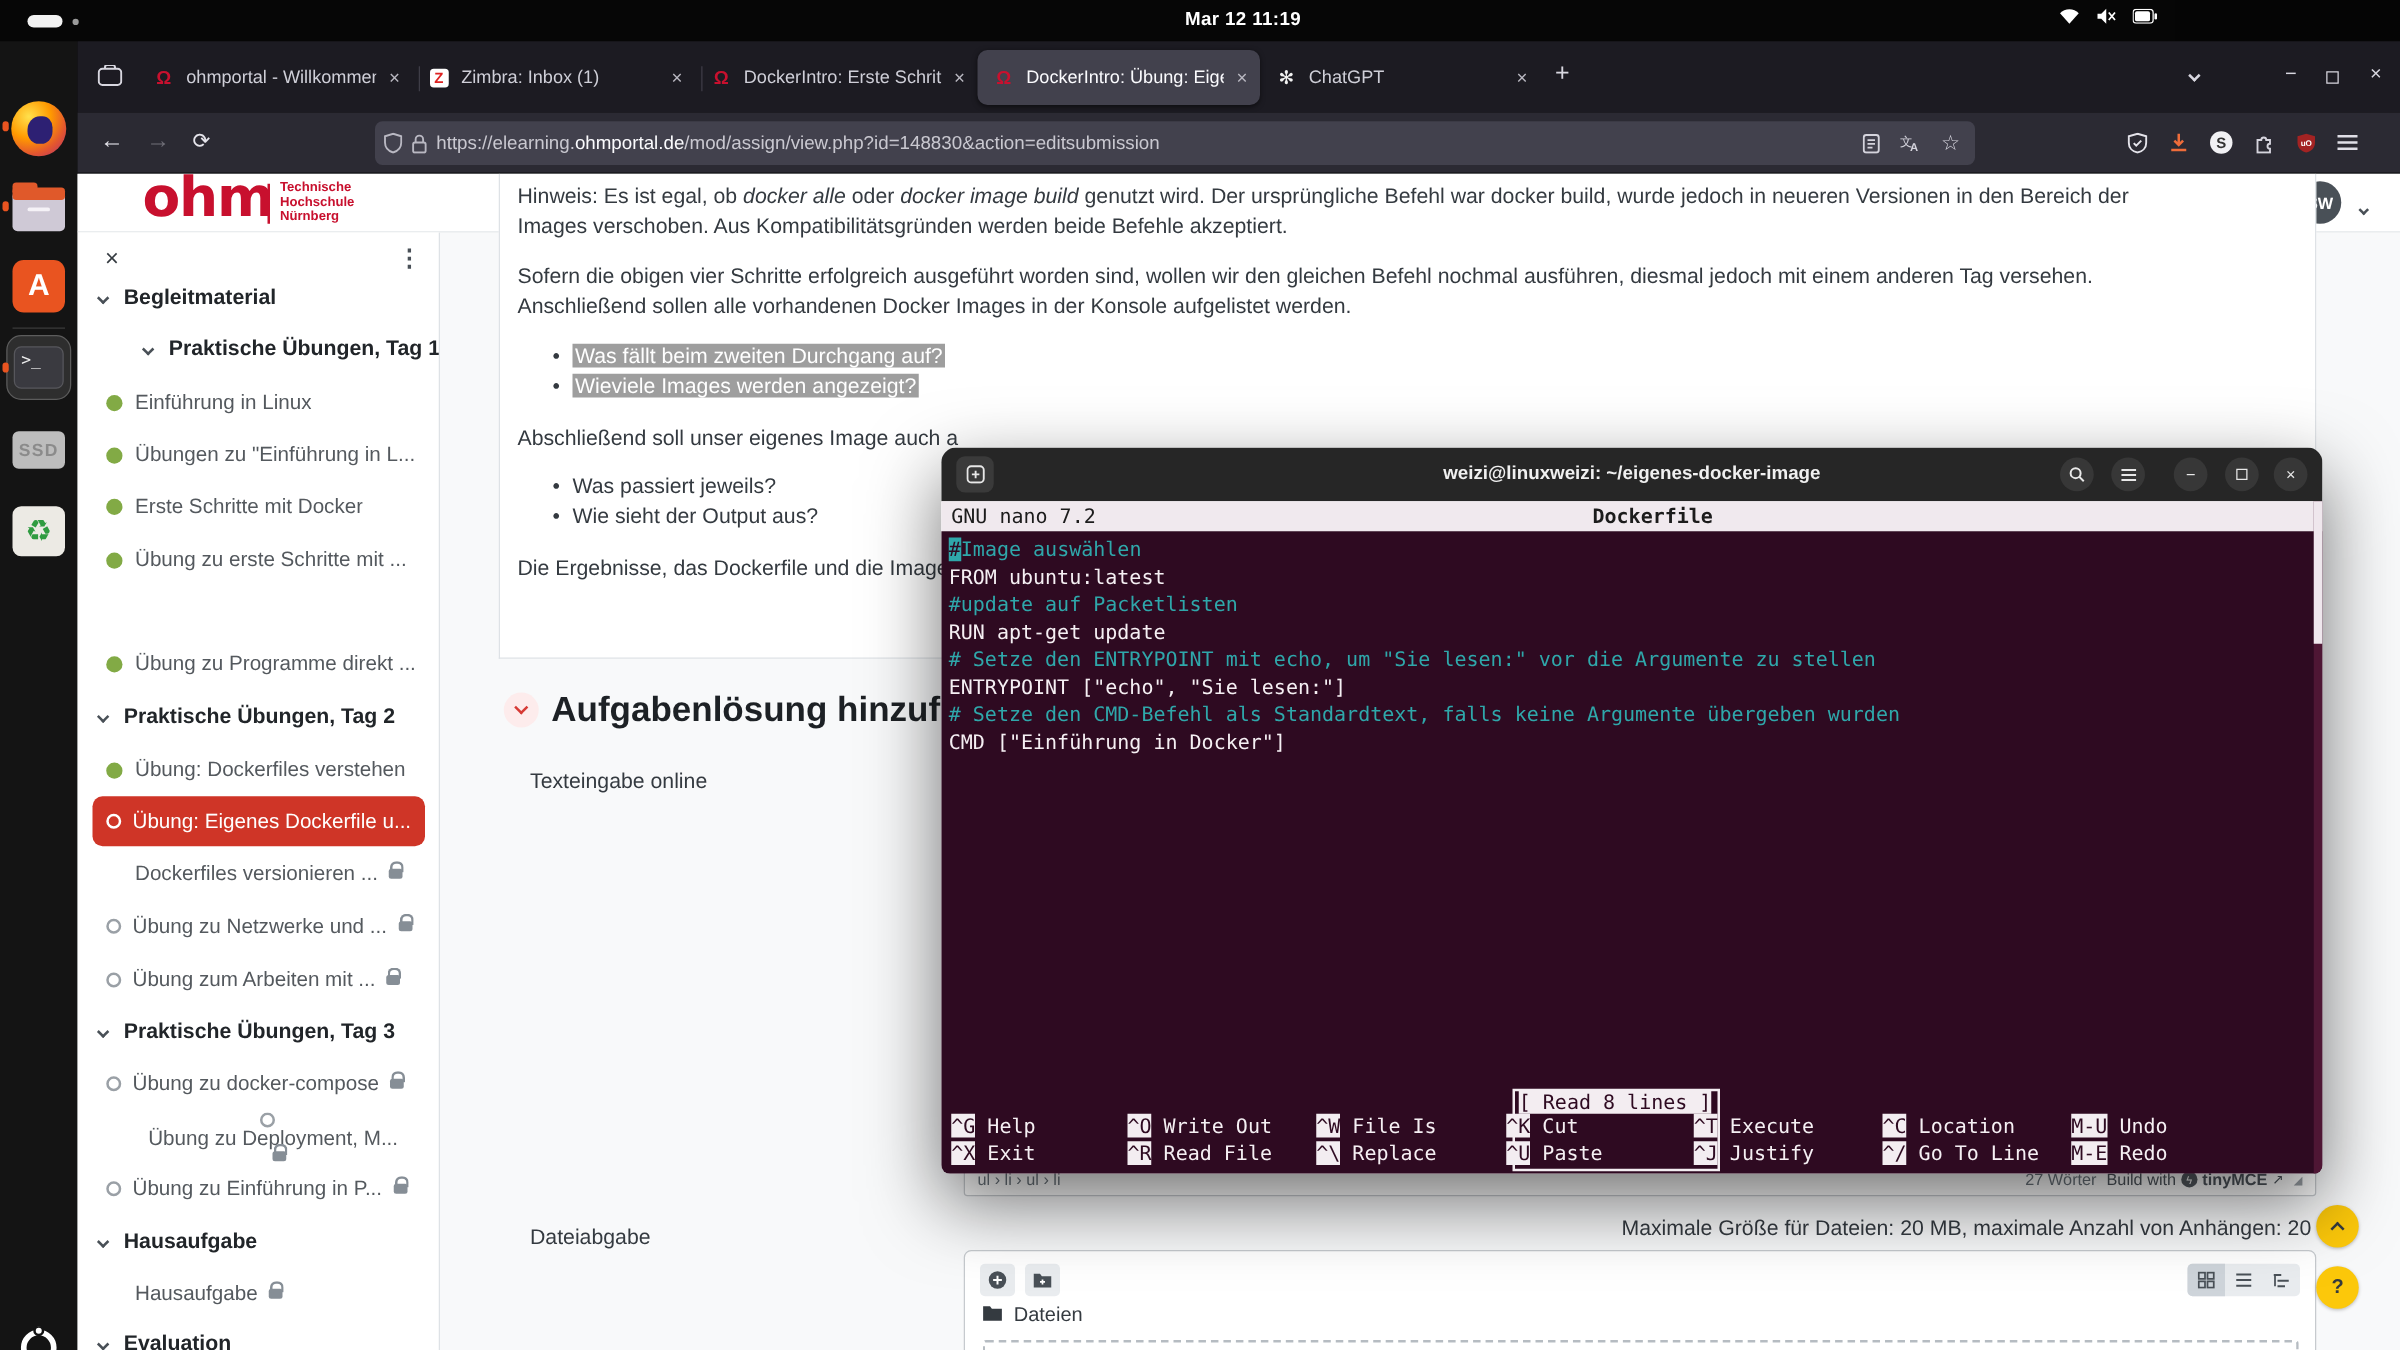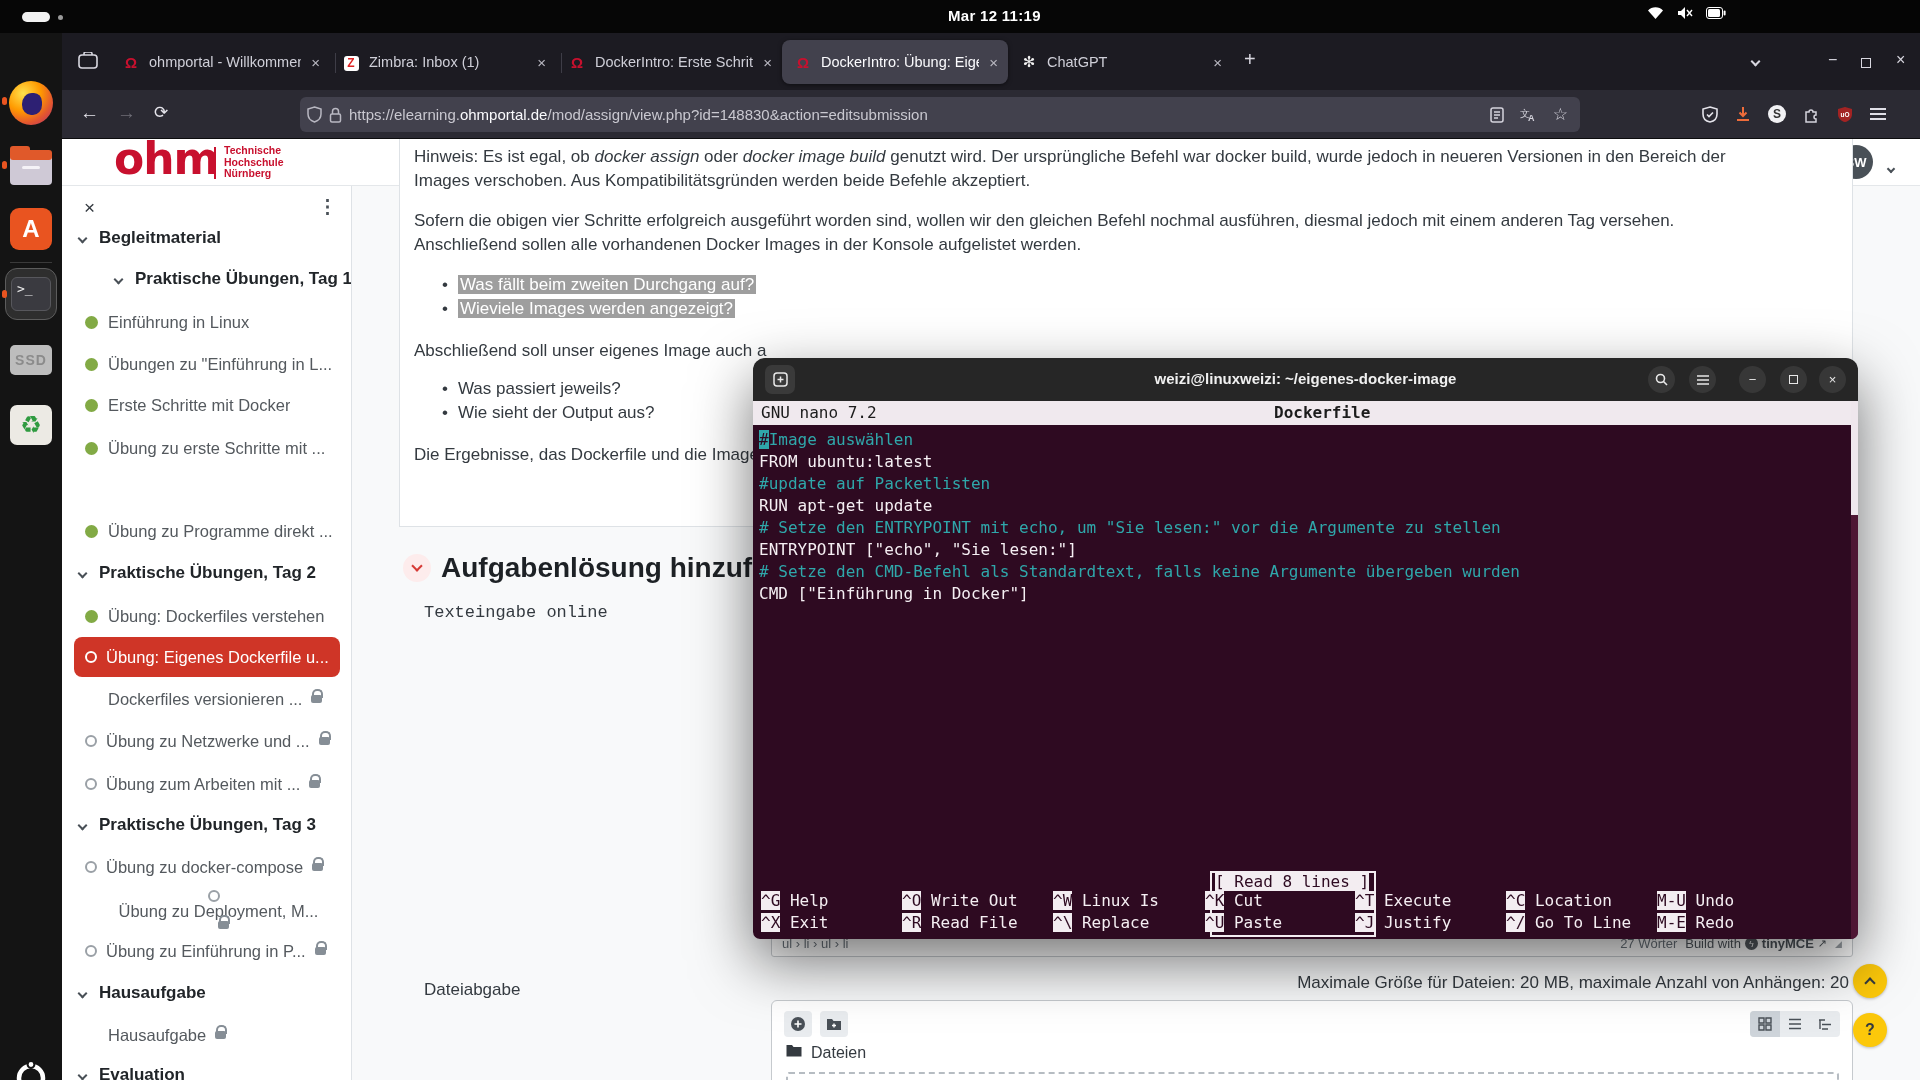--- a/index.html
+++ b/index.html
@@ -412,39 +412,39 @@
           <span class="lock"></span>
         </div>
       <div class="drow sec" style="top:869px;">
           <span class="chev"></span>
           <span class="txt">Evaluation</span>
         </div>
     </div>
 
     <div class="card">
       <div class="para" style="top:6px;">
-        <span>Hinweis: Es ist egal, ob </span><i>docker assign</i><span> oder </span><i>docker image build</i><span> genutzt wird. Der ursprüngliche Befehl war docker build, wurde jedoch in neueren Versionen in den Bereich der Images verschoben. Aus Kompatibilitätsgründen werden beide Befehle akzeptiert.</span>
+        <span>Hinweis: Es ist egal, ob </span><i>docker alle</i><span> oder </span><i>docker image build</i><span> genutzt wird. Der ursprüngliche Befehl war docker build, wurde jedoch in neueren Versionen in den Bereich der Images verschoben. Aus Kompatibilitätsgründen werden beide Befehle akzeptiert.</span>
       </div>
       <div class="para" style="top:70px;">Sofern die obigen vier Schritte erfolgreich ausgeführt worden sind, wollen wir den gleichen Befehl nochmal ausführen, diesmal jedoch mit einem anderen Tag versehen. Anschließend sollen alle vorhandenen Docker Images in der Konsole aufgelistet werden.</div>
       <div class="hlrow" style="top:136px;"><span class="bullet">•</span><span class="hl">Was fällt beim zweiten Durchgang auf?</span></div>
       <div class="hlrow" style="top:160px;"><span class="bullet">•</span><span class="hl">Wieviele Images werden angezeigt?</span></div>
       <div class="para" style="top:200px;">Abschließend soll unser eigenes Image auch a</div>
       <div class="hlrow" style="top:240px;"><span class="bullet">•</span><span>Was passiert jeweils?</span></div>
       <div class="hlrow" style="top:264px;"><span class="bullet">•</span><span>Wie sieht der Output aus?</span></div>
       <div class="para" style="top:304px;">Die Ergebnisse, das Dockerfile und die Images</div>
     </div>
 
     <div class="h2row">
       <span class="redcirc">
           <span class="chev"></span>
         </span>
       <span class="h2txt">Aufgabenlösung hinzufügen</span>
     </div>
 
-    <div class="formlbl" style="left:362px;top:464px;font-family:Liberation Mono, monospace;">Texteingabe online</div>
+    <div class="formlbl" style="left:362px;top:476px;">Texteingabe online</div>
     <div class="editor">
       <div class="ed-foot">
         <span class="abs" style="left:10px;bottom:5px;">ul › li › ul › li</span>
         <span class="abs" style="right:10px;bottom:5px;display:flex;align-items:center;gap:8px;">
           <span>27 Wörter</span>
           <span style="display:flex;align-items:center;gap:4px;color:#50575e;">
             <span>Build with</span>
             <span style="display:inline-flex;width:13px;height:13px;border-radius:50%;background:#555b61;color:#fff;font-size:9px;align-items:center;justify-content:center;">ϟ</span>
             <b>tinyMCE</b>
             <span style="font-size:11px;">↗</span>
@@ -550,21 +550,21 @@
     </div>
 
     <div class="sbar"></div>
     <div class="sthumb"></div>
 
     <div class="statusbox"></div>
     <div class="statustxt">[ Read 8 lines ]</div>
 
     <div class="sc" style="left:8px;top:533px;"><span class="key">^G</span><span> Help</span></div>
     <div class="sc" style="left:149px;top:533px;"><span class="key">^O</span><span> Write Out</span></div>
-    <div class="sc" style="left:300px;top:533px;"><span class="key">^W</span><span> Linux Is</span></div>
+    <div class="sc" style="left:300px;top:533px;"><span class="key">^W</span><span> File Is</span></div>
     <div class="sc" style="left:452px;top:533px;"><span class="key">^K</span><span> Cut</span></div>
     <div class="sc" style="left:602px;top:533px;"><span class="key">^T</span><span> Execute</span></div>
     <div class="sc" style="left:753px;top:533px;"><span class="key">^C</span><span> Location</span></div>
     <div class="sc" style="left:904px;top:533px;"><span class="key">M-U</span><span> Undo</span></div>
 
     <div class="sc" style="left:8px;top:555px;"><span class="key">^X</span><span> Exit</span></div>
     <div class="sc" style="left:149px;top:555px;"><span class="key">^R</span><span> Read File</span></div>
     <div class="sc" style="left:300px;top:555px;"><span class="key">^\</span><span> Replace</span></div>
     <div class="sc" style="left:452px;top:555px;"><span class="key">^U</span><span> Paste</span></div>
     <div class="sc" style="left:602px;top:555px;"><span class="key">^J</span><span> Justify</span></div>

